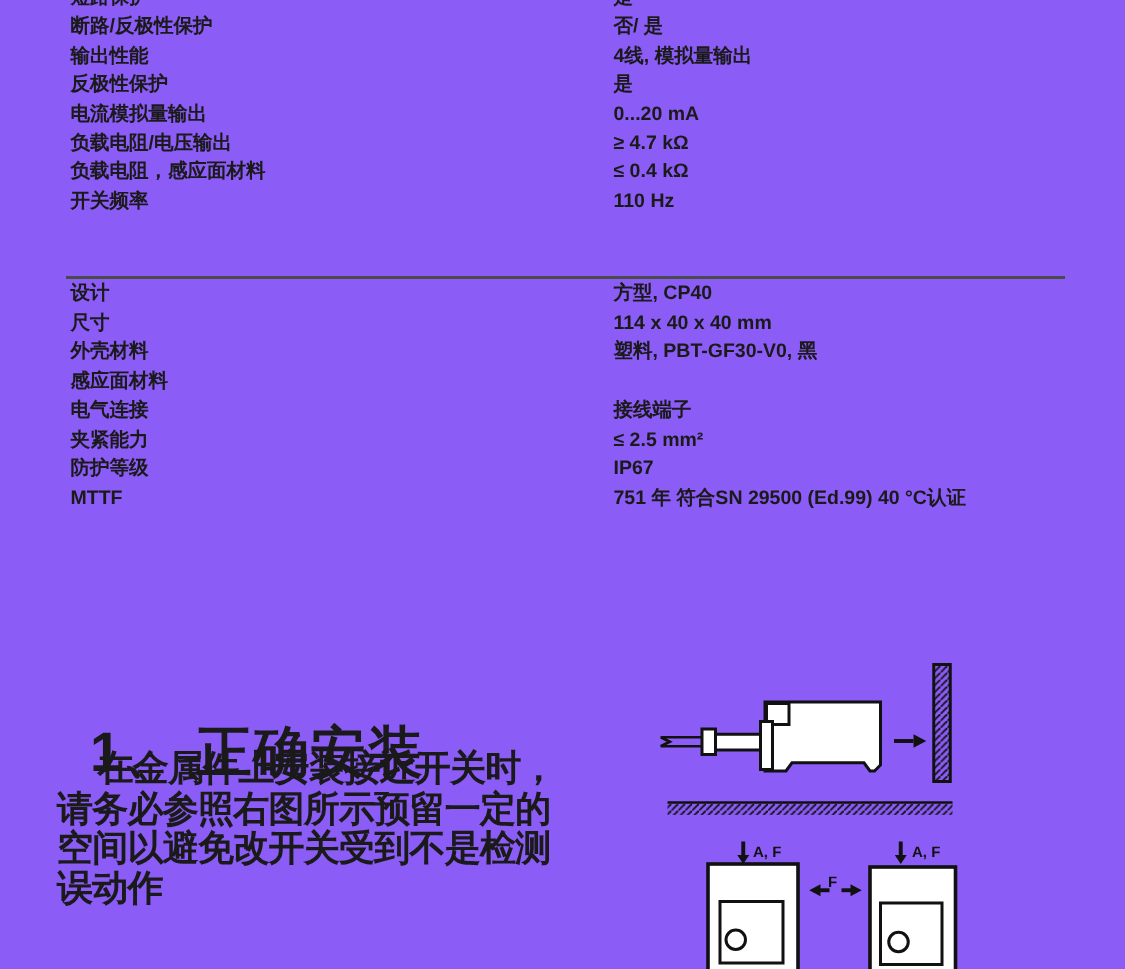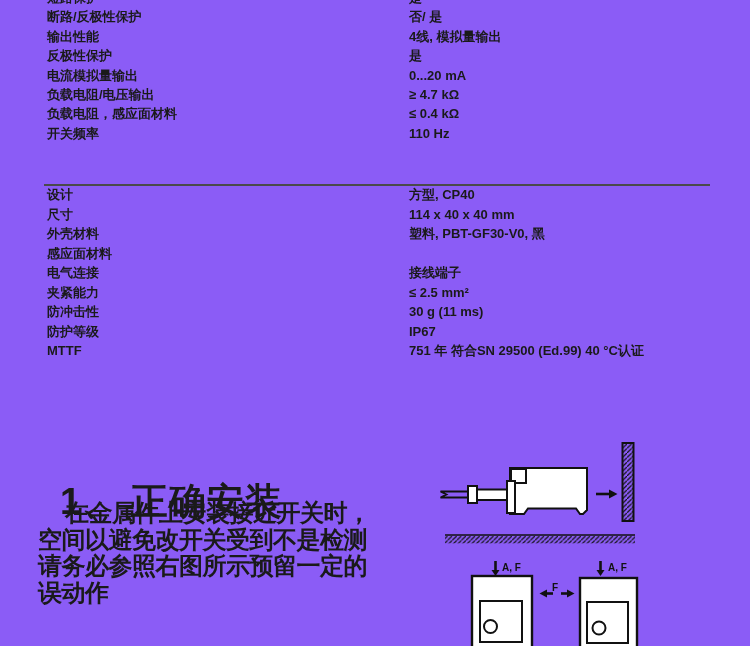--- a/index.html
+++ b/index.html
@@ -119,45 +119,41 @@
         <div class="spec-label">电气连接</div>
         <div class="spec-value">接线端子</div>
       </div>
 
       <div class="spec-row">
         <div class="spec-label">夹紧能力</div>
         <div class="spec-value">≤ 2.5 mm²</div>
       </div>
 
 
-      <div class="spec-row">
-        <div class="spec-label">防冲击性</div>
-        <div class="spec-value">30 g (11 ms)</div>
-      </div>
 
       <div class="spec-row">
         <div class="spec-label">防护等级</div>
         <div class="spec-value">IP67</div>
       </div>
 
       <div class="spec-row">
         <div class="spec-label">MTTF</div>
         <div class="spec-value">751 年 符合SN 29500 (Ed.99) 40 °C认证</div>
       </div>
     </div>
 
   <h1 class="install-heading">1、 正确安装</h1>
 
   <div class="install-para">
 
       <div>在金属件上安装接近开关时，</div>
 
+      <div>请务必参照右图所示预留一定的</div>
+
       <div>空间以避免改开关受到不是检测</div>
-
-      <div>请务必参照右图所示预留一定的</div>
 
 
       <div>误动作</div>
     </div>
 
   <div class="diagram-wrap">
     <svg width="330" height="216" viewBox="0 0 330 216">
       <defs>
         <pattern id="hatch" width="4.6" height="4.6" patternUnits="userSpaceOnUse">
           <path d="M-1,5.6 L5.6,-1" stroke="#111" stroke-width="1.2" fill="none"></path>

